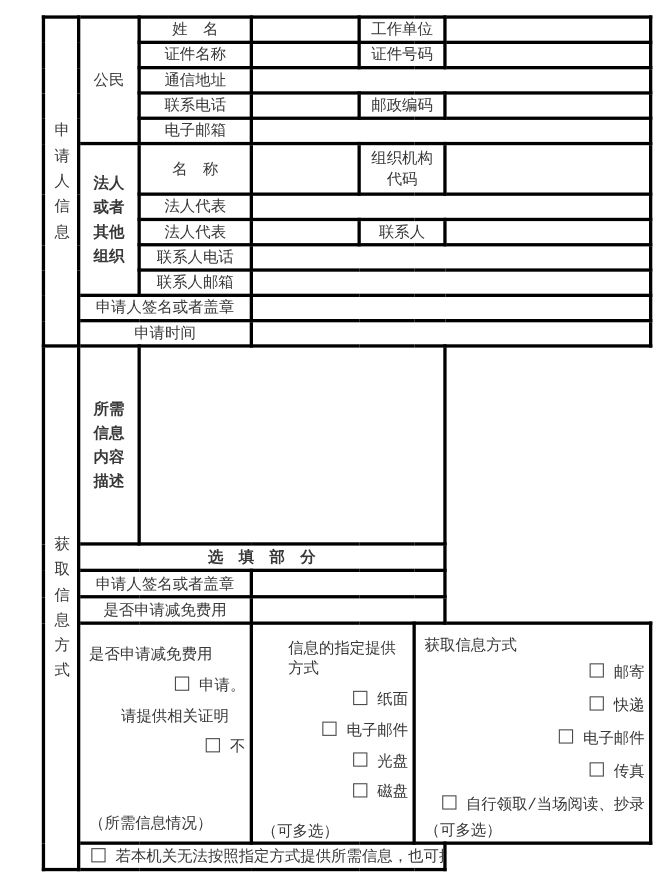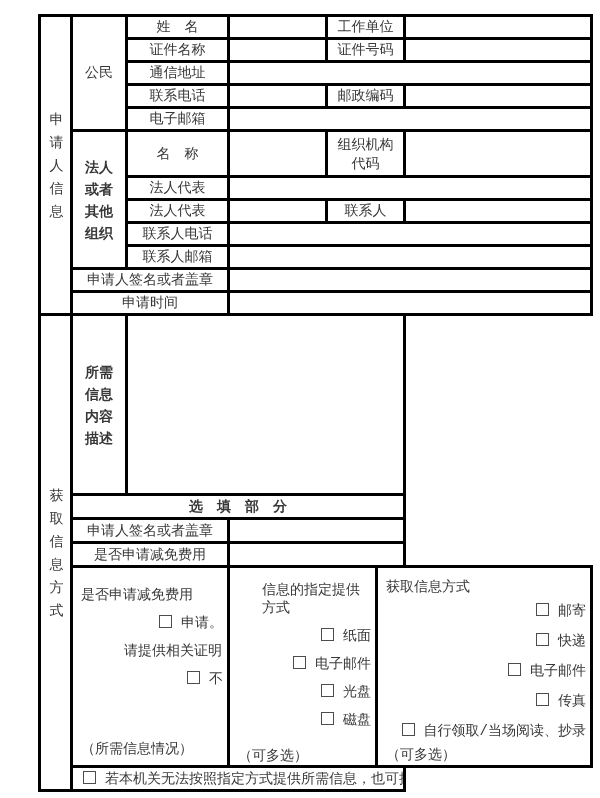--- a/index.html
+++ b/index.html
@@ -81,21 +81,21 @@
   .opt-line { margin-top: 10px; white-space: nowrap; text-align: right; }
   .cb {
     display: inline-block;
     width: 11px;
     height: 11px;
     border: 1px solid #4c4c4c;
     background: #ffffff;
     margin-right: 9px;
     vertical-align: -1px;
   }
-  .indent-note { margin-top: 10px; margin-left: 43px; }
+  .indent-note { margin-top: 10px; margin-left: 29px; }
   .fee-bottom-note { margin-top: 52px; }
   .col2 .chk-title { margin-top: 13px; margin-left: 24px; }
   .col2 .multi-note { margin-top: 18px; }
   .col3 .chk-title { margin-top: 9px; }
   .col3 .opt-line { margin-top: 12px; }
   .col3 .opt-line.first { margin-top: 6px; }
   .col3 .multi-note { margin-top: 6px; }
   td.footer-cell { vertical-align: middle; }
   .footer-line { padding-left: 10px; white-space: nowrap; }
 </style>

